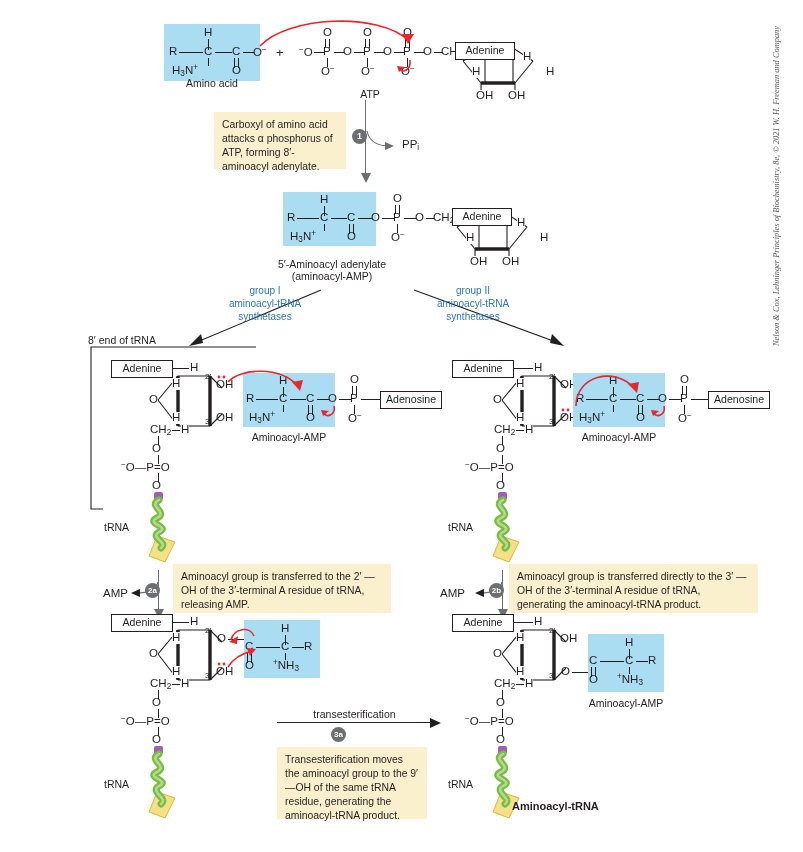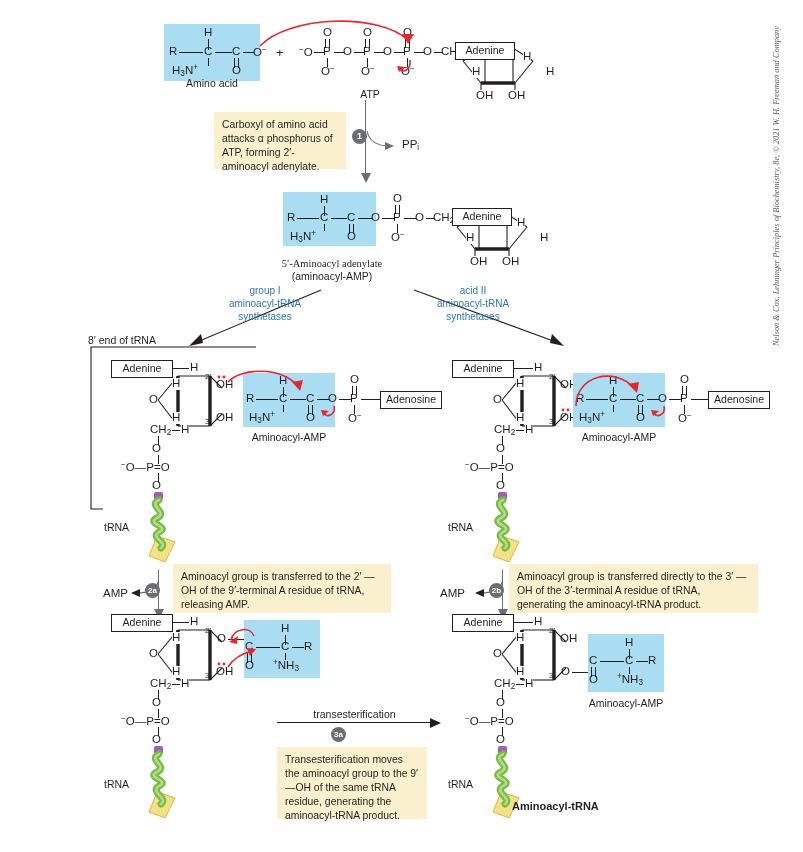--- a/index.html
+++ b/index.html
@@ -161,21 +161,21 @@
 
 <svg class="abs" style="left:394px;top:58px;" width="24" height="20" viewBox="0 0 24 20">
   <path class="redpath" d="M16,2 C17,12 9,16 5,10"></path>
   <polygon class="redhead" points="3,8 11,9 5,14"></polygon>
 </svg>
 
 <div class="abs bond-v" style="left:365px;top:100px;height:80px;background:#6d6e71;"></div>
 <svg class="abs" style="left:359px;top:172px;" width="14" height="12" viewBox="0 0 14 12">
   <polygon fill="#6d6e71" points="7,11 2,1 12,1"></polygon>
 </svg>
-<div class="abs callout" style="left:214px;top:112px;width:132px;height:57px;">Carboxyl of amino acid attacks α phosphorus of ATP, forming 2′-aminoacyl adenylate.</div>
+<div class="abs callout" style="left:214px;top:112px;width:132px;height:57px;">Carboxyl of amino acid attacks α phosphorus of ATP, forming 8′-aminoacyl adenylate.</div>
 <div class="abs badge" style="left:352px;top:129px;">1</div>
 <svg class="abs" style="left:366px;top:130px;" width="34" height="22" viewBox="0 0 34 22">
   <path class="greyline" d="M1,1 C3,11 10,16 24,16"></path>
   <polygon fill="#6d6e71" points="28,16 19,12 19,20"></polygon>
 </svg>
 <div class="abs chem" style="left:402px;top:139px;">
   <span>PP</span><span class="sub">i</span>
 </div>
 
 <div class="abs hl-blue" style="left:283px;top:192px;width:93px;height:54px;"></div>
@@ -221,38 +221,38 @@
   <line class="blkline" x1="60" y1="47" x2="60" y2="54"></line>
 </svg>
 <div class="abs chem" style="left:472px;top:207px;background:#fff;">O</div>
 <div class="abs chem" style="left:489px;top:217px;background:#fff;">H</div>
 <div class="abs chem" style="left:517px;top:217px;background:#fff;">H</div>
 <div class="abs chem" style="left:466px;top:232px;background:#fff;">H</div>
 <div class="abs chem" style="left:540px;top:232px;background:#fff;">H</div>
 <div class="abs chem" style="left:470px;top:256px;">OH</div>
 <div class="abs chem" style="left:502px;top:256px;">OH</div>
 <div class="abs boxlabel" style="left:452px;top:208px;width:60px;text-align:center;">Adenine</div>
-<div class="abs lbl" style="left:252px;top:258px;width:160px;font-family:Liberation Serif, serif;">5′-Aminoacyl adenylate</div>
+<div class="abs lbl" style="left:252px;top:258px;width:160px;">5′-Aminoacyl adenylate</div>
 <div class="abs lbl" style="left:252px;top:270px;width:160px;">(aminoacyl-AMP)</div>
 
 <svg class="abs" style="left:185px;top:288px;" width="140" height="62" viewBox="0 0 140 62">
   <line class="blkline" x1="136" y1="2" x2="12" y2="54"></line>
   <polygon fill="#231f20" points="4,58 16,46 18,55"></polygon>
 </svg>
 <svg class="abs" style="left:410px;top:288px;" width="160" height="62" viewBox="0 0 160 62">
   <line class="blkline" x1="4" y1="2" x2="146" y2="54"></line>
   <polygon fill="#231f20" points="154,58 142,46 140,55"></polygon>
 </svg>
 <div class="abs classtxt" style="left:210px;top:285px;width:110px;">
   <div>group I</div>
   <div>aminoacyl-tRNA</div>
   <div>synthetases</div>
 </div>
 <div class="abs classtxt" style="left:418px;top:285px;width:110px;">
-  <div>acid II</div>
+  <div>group II</div>
   <div>aminoacyl-tRNA</div>
   <div>synthetases</div>
 </div>
 
 <div class="abs lbl" style="left:88px;top:334px;text-align:left;">8′ end of tRNA</div>
 <svg class="abs" style="left:88px;top:346px;" width="170" height="166" viewBox="0 0 170 166">
   <polyline class="blkline" points="168,1 3,1 3,163 15,163"></polyline>
 </svg>
 
 <svg class="abs" style="left:148px;top:358px;" width="100" height="90" viewBox="0 0 100 90">
@@ -342,21 +342,21 @@
 <div class="abs bond-v" style="left:158px;top:570px;height:46px;background:#6d6e71;"></div>
 <svg class="abs" style="left:152px;top:608px;" width="14" height="12" viewBox="0 0 14 12">
   <polygon fill="#6d6e71" points="7,11 2,1 12,1"></polygon>
 </svg>
 <svg class="abs" style="left:128px;top:580px;" width="32" height="18" viewBox="0 0 32 18">
   <path class="greyline" d="M30,2 C28,10 20,13 8,13"></path>
   <polygon fill="#231f20" points="3,13 12,9 12,17"></polygon>
 </svg>
 <div class="abs chem" style="left:103px;top:588px;">AMP</div>
 <div class="abs badge small" style="left:145px;top:583px;">2a</div>
-<div class="abs callout" style="left:173px;top:564px;width:218px;height:49px;">Aminoacyl group is transferred to the 2′ —OH of the 9′-terminal A residue of tRNA, releasing AMP.</div>
+<div class="abs callout" style="left:173px;top:564px;width:218px;height:49px;">Aminoacyl group is transferred to the 2′ —OH of the 3′-terminal A residue of tRNA, releasing AMP.</div>
 
 <svg class="abs" style="left:148px;top:612px;" width="100" height="90" viewBox="0 0 100 90">
   <polyline class="blkline" points="10,42 30,18 62,18"></polyline>
   <line class="blkline" x1="10" y1="42" x2="30" y2="68"></line>
   <line class="blkline" x1="30" y1="68" x2="62" y2="68"></line>
   <line class="blkline-th" x1="30" y1="18" x2="30" y2="68"></line>
   <line class="blkline-th" x1="62" y1="18" x2="62" y2="68"></line>
   <line class="blkline" x1="62" y1="18" x2="74" y2="30"></line>
   <line class="blkline" x1="62" y1="68" x2="74" y2="56"></line>
 </svg>

